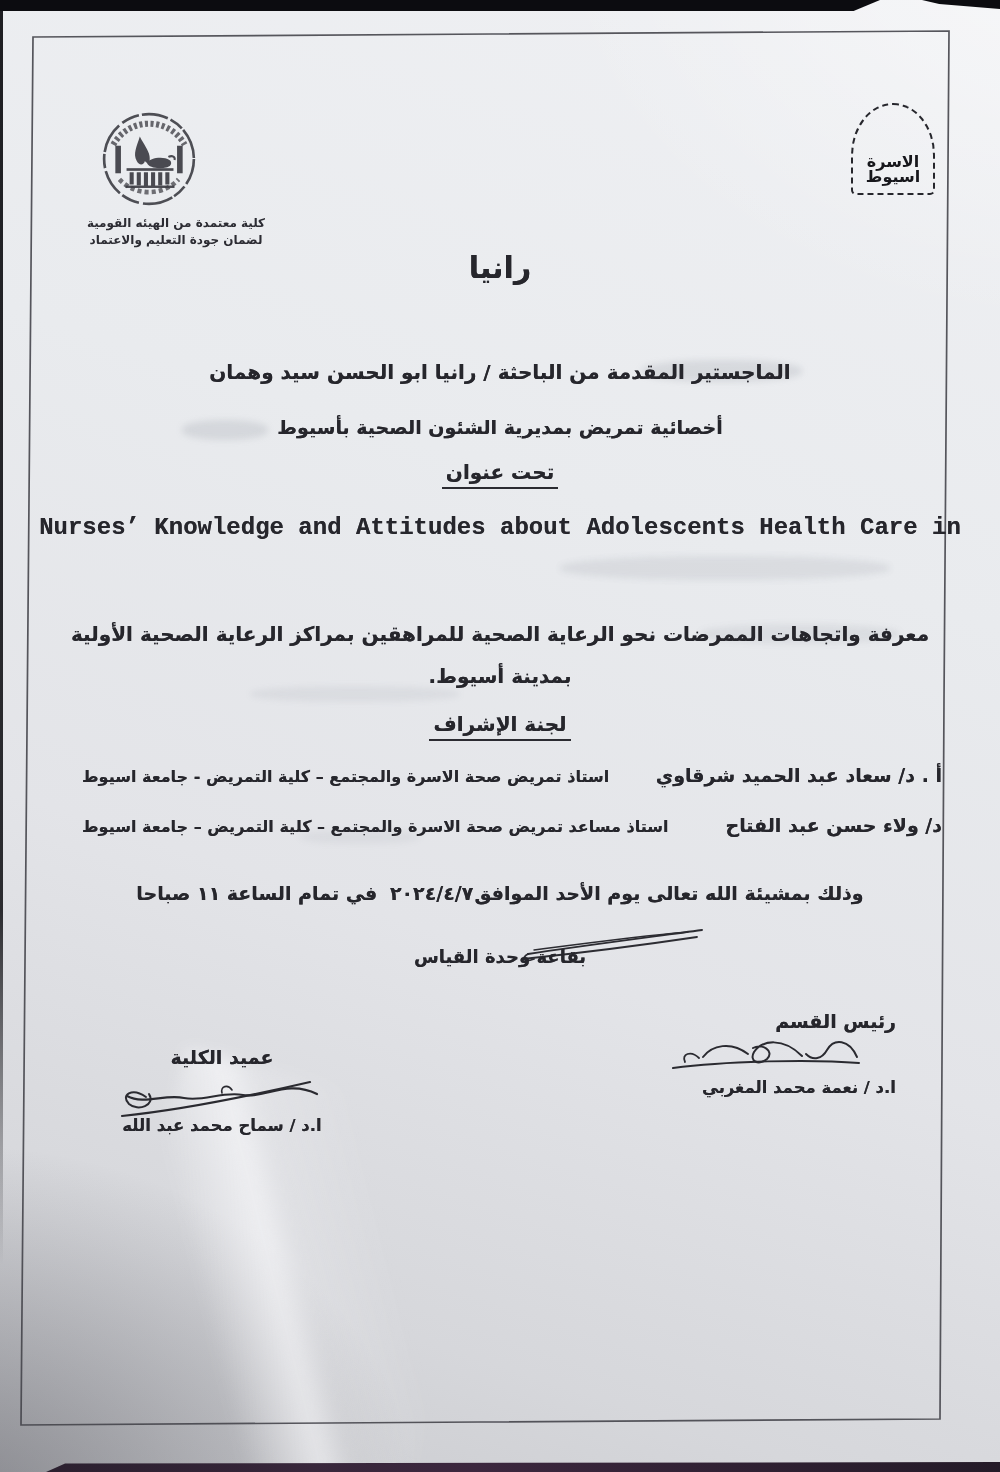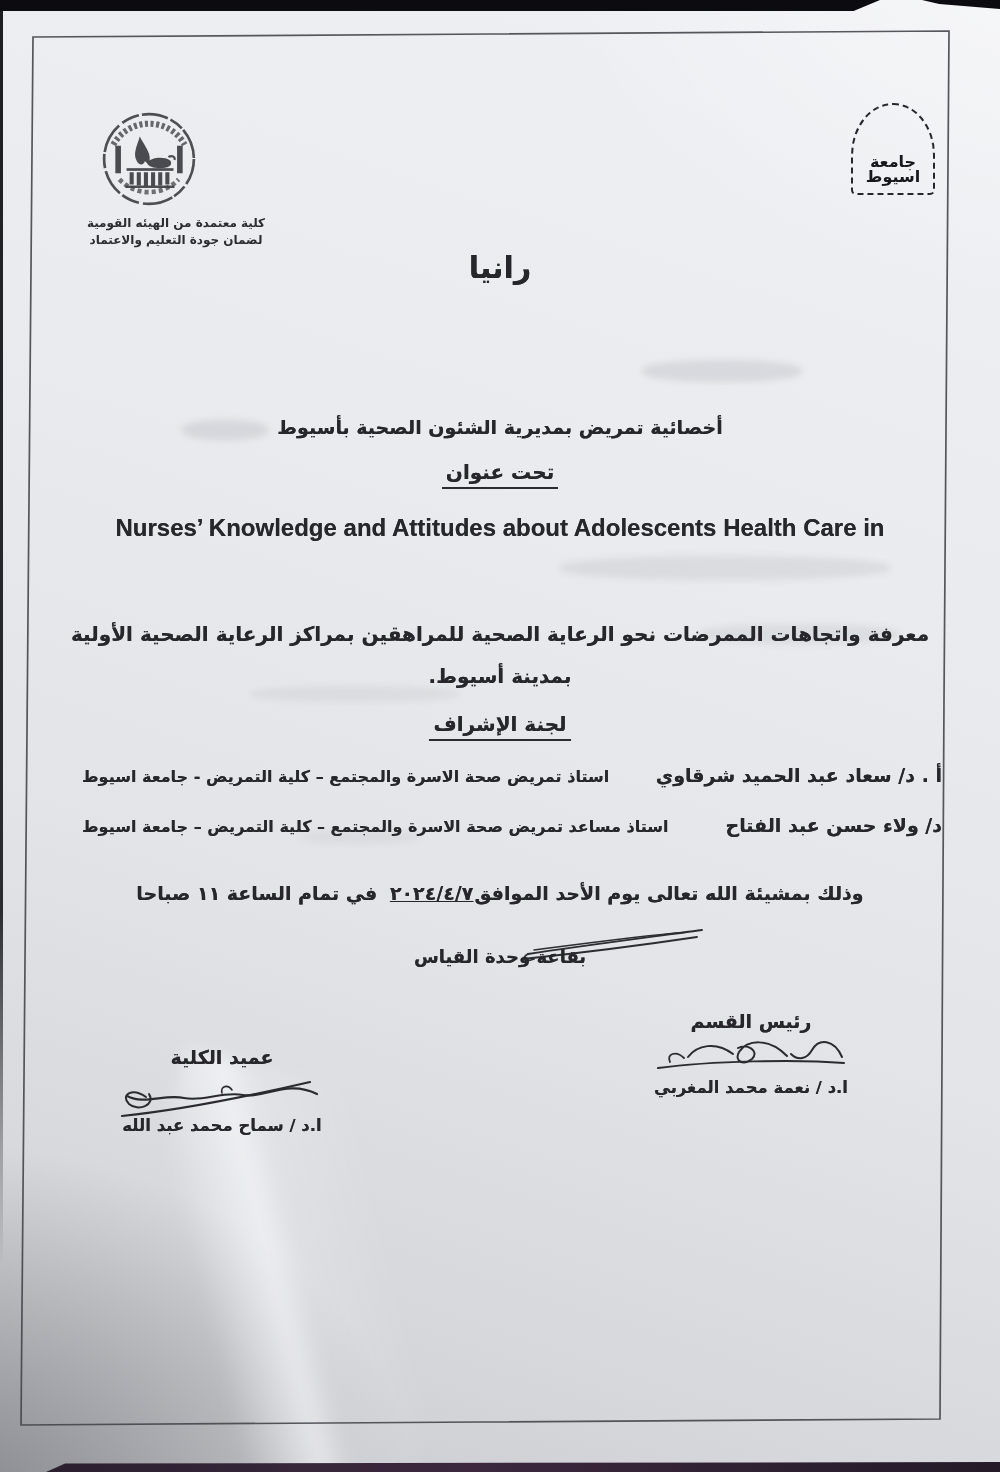--- a/index.html
+++ b/index.html
@@ -38,22 +38,22 @@
     text-align:center;color:#17171c;}
   
   .committee-row{position:absolute;left:82px;right:58px;display:flex;
     justify-content:space-between;align-items:baseline;direction:rtl;}
   .member-name{font-size:19px;font-weight:700;white-space:nowrap;text-shadow:0 0 0.6px rgba(38,38,44,0.75);}
   .member-role{font-size:16px;font-weight:700;white-space:nowrap;text-shadow:0 0 0.5px rgba(38,38,44,0.6);}
   
   .sig-block{position:absolute;width:260px;text-align:center;}
   .sig-title{font-size:19px;font-weight:700;text-shadow:0 0 0.6px rgba(38,38,44,0.75);}
   .sig-name{font-size:16.5px;font-weight:700;white-space:nowrap;text-shadow:0 0 0.5px rgba(38,38,44,0.7);}
-  .en-title{font-family:Liberation Sans, sans-serif;font-size:24px;line-height:40px;text-align:center;}
-  .sched-date{letter-spacing:1.5px;margin:0 1px 0 6px;text-decoration:underline;}
+  .en-title{font-family:Liberation Mono, monospace;font-size:24px;line-height:40px;text-align:center;}
+  .sched-date{letter-spacing:1.5px;margin:0 1px 0 6px;}
   svg{display:block;}
 </style>
 </head>
 <body>
 
 <div class="paper">
 
   <div class="streak"></div>
   <div class="edge-top-a"></div>
   <div class="edge-top-b"></div>
@@ -93,27 +93,28 @@
       <rect x="27" y="76" width="48" height="2.4"></rect>
     </g>
   </svg>
   <div class="accred" dir="rtl">
     <div>كلية معتمدة من الهيئه القومية</div>
     <div>لضمان جودة التعليم والاعتماد</div>
   </div>
 
   <div class="univ-logo">
     <div class="kufic" dir="rtl">
-      <div>جامعة</div>
+      <div>الاسرة</div>
       <div>اسيوط</div>
     </div>
   </div>
 
   <div class="txt" dir="rtl" style="top:250px;font-size:30px;">رانيا</div>
 
+  <div class="txt" dir="rtl" style="top:360px;font-size:20px;">الماجستير المقدمة من الباحثة / رانيا ابو الحسن سيد وهمان</div>
   <div class="txt" dir="rtl" style="top:416px;font-size:19px;">أخصائية تمريض بمديرية الشئون الصحية بأسيوط</div>
 
   <div class="txt" dir="rtl" style="top:460px;font-size:20px;text-decoration:underline;">
     <span class="underlined">تحت عنوان</span>
   </div>
 
   <div class="txt en-title" dir="ltr" style="top:508px;">Nurses’ Knowledge and Attitudes about Adolescents Health Care in</div>
 
   <div class="txt" dir="rtl" style="top:664px;font-size:20px;">بمدينة أسيوط.</div>
   <div class="txt" dir="rtl" style="top:622px;font-size:20px;">معرفة واتجاهات الممرضات نحو الرعاية الصحية للمراهقين بمراكز الرعاية الصحية الأولية</div>
@@ -153,21 +154,21 @@
       <g fill="none" stroke="#2a2a30" stroke-linecap="round">
         <path d="M205 28 C175 13 152 33 131 29 C110 25 92 36 72 32 C52 28 32 39 15 30" stroke-width="2.2"></path>
         <path d="M34 31 C20 21 8 29 17 38 C26 46 44 39 37 28" stroke-width="2"></path>
         <path d="M198 16 C142 29 70 44 10 50" stroke-width="2.2"></path>
         <path d="M120 24 C116 18 108 20 110 27" stroke-width="1.6"></path>
       </g>
     </svg>
     <div class="sig-name" dir="rtl">ا.د / سماح محمد عبد الله</div>
   </div>
 
-  <div class="sig-block" style="left:621px;top:1010px;">
+  <div class="sig-block" style="left:636px;top:1010px;text-align:right;">
     <div class="sig-title" dir="rtl">رئيس القسم</div>
     <svg style="margin:-2px auto;" width="210" height="50" viewBox="0 0 210 50">
       <g fill="none" stroke="#2a2a30" stroke-linecap="round">
         <path d="M196 27 C188 9 173 8 166 20 C161 29 152 31 145 24" stroke-width="2"></path>
         <path d="M141 26 C122 7 101 10 93 22 C88 31 97 36 106 29 C114 21 101 13 92 18" stroke-width="2"></path>
         <path d="M87 24 C70 11 51 15 42 27" stroke-width="2"></path>
         <path d="M38 28 C30 20 20 24 24 32" stroke-width="1.8"></path>
         <path d="M12 38 C65 31 150 29 198 33" stroke-width="2"></path>
       </g>
     </svg>

